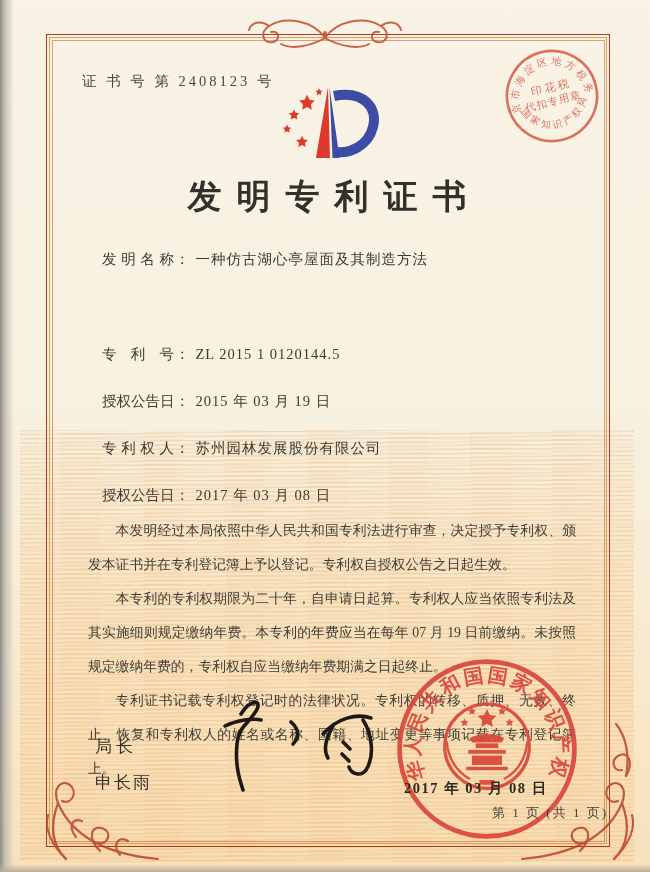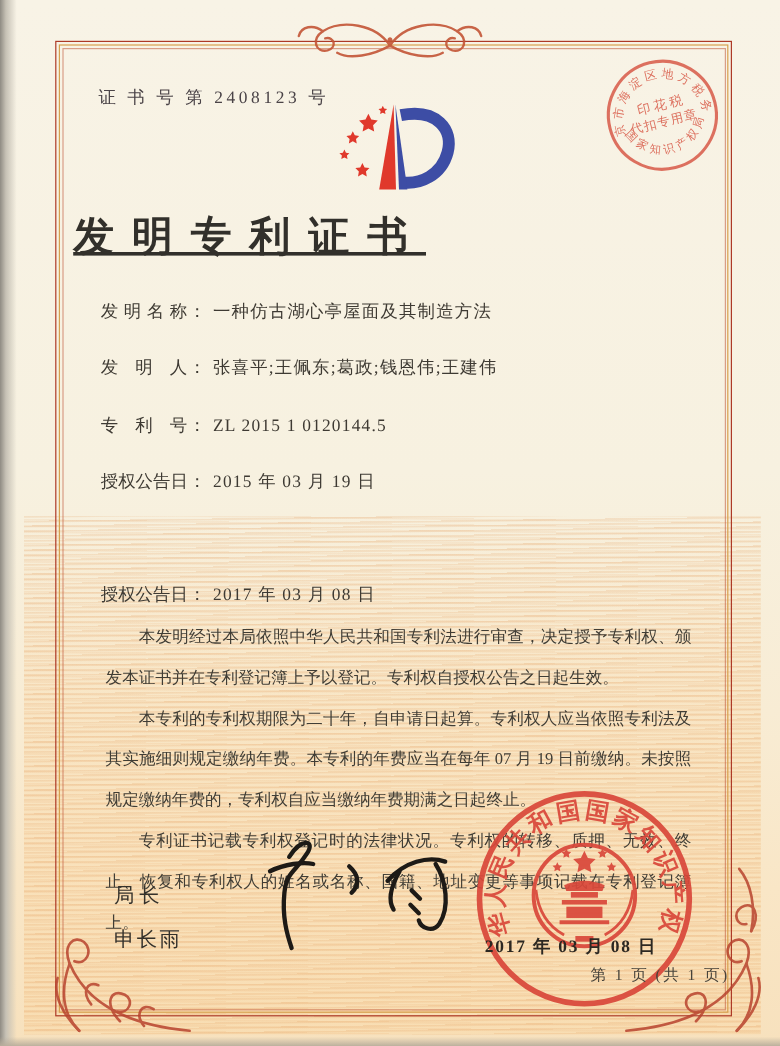--- a/index.html
+++ b/index.html
@@ -25,23 +25,23 @@
     border:1.6px solid #ad3a27;z-index:2;}
   .frame::before{content:"";position:absolute;inset:2px;border:1px solid #d7a14e;}
   .frame::after{content:"";position:absolute;inset:4.5px;border:1px solid #c0573a;opacity:.55;}
   .ornament{position:absolute;z-index:3;}
   .orn-top{left:50%;top:6px;transform:translateX(-50%);}
   .orn-bl{left:30px;bottom:6px;}
   .orn-br{right:0px;bottom:6px;transform:scaleX(-1);}
   
   .cert-no{position:absolute;left:82px;top:72px;font-size:14.5px;letter-spacing:3px;color:#4a4347;z-index:4;}
   .logo{position:absolute;left:268px;top:84px;z-index:4;}
-  .title{position:absolute;left:46px;top:174px;width:562px;
-    font-size:34px;font-weight:600;color:#32302b;letter-spacing:15px;text-indent:15px;z-index:4;text-decoration:underline;}
-  .field{position:absolute;left:84px;width:480px;font-size:14.5px;color:#3e3a33;z-index:4;white-space:nowrap;}
+  .title{position:absolute;left:46px;top:174px;width:562px;text-align:center;
+    font-size:34px;font-weight:600;color:#32302b;letter-spacing:15px;text-indent:15px;z-index:4;}
+  .field{position:absolute;left:102px;width:480px;font-size:14.5px;color:#3e3a33;z-index:4;white-space:nowrap;}
   .flabel{display:inline-block;width:72px;text-align:justify;text-align-last:justify;vertical-align:top;}
   .colon{display:inline-block;margin:0 6px 0 1px;}
   .fvalue{letter-spacing:1px;}
   .body-text{position:absolute;left:88px;top:514px;width:488px;z-index:4;
     font-size:13.8px;line-height:34px;color:#403d35;text-align:justify;}
   .body-text p{margin:0;text-indent:2em;}
   .director{position:absolute;left:95px;top:735px;z-index:5;font-size:17px;color:#34312b;letter-spacing:4px;}
   .director .name{margin-top:13px;letter-spacing:2px;}
   .signature{position:absolute;left:195px;top:690px;z-index:5;}
   .seal{position:absolute;left:393px;top:655px;z-index:4;opacity:.92;}
@@ -111,28 +111,28 @@
         <use href="#star" transform="translate(34,58) scale(0.62)"></use>
       </g>
     </svg>
   </div>
 
   <div class="title">发明专利证书</div>
 
   <div class="field" style="top:250px">
     <span class="flabel">发明名称</span><span class="colon">：</span><span class="fvalue">一种仿古湖心亭屋面及其制造方法</span>
   </div>
-  <div class="field" style="top:297px">
-    <span class="flabel">发明人</span><span class="colon">：</span><span class="fvalue">张喜平;王佩东;葛政;钱恩伟;王建伟</span>
-  </div>
   <div class="field" style="top:345px">
     <span class="flabel">专利号</span><span class="colon">：</span><span class="fvalue">ZL 2015 1 0120144.5</span>
   </div>
   <div class="field" style="top:392px">
     <span class="flabel">授权公告日</span><span class="colon">：</span><span class="fvalue">2015 年 03 月 19 日</span>
+  </div>
+  <div class="field" style="top:439px">
+    <span class="flabel">专利权人</span><span class="colon">：</span><span class="fvalue">苏州园林发展股份有限公司</span>
   </div>
   <div class="field" style="top:486px">
     <span class="flabel">授权公告日</span><span class="colon">：</span><span class="fvalue">2017 年 03 月 08 日</span>
   </div>
 
   <div class="body-text">
     <p>本发明经过本局依照中华人民共和国专利法进行审查，决定授予专利权、颁发本证书并在专利登记簿上予以登记。专利权自授权公告之日起生效。</p>
     <p>本专利的专利权期限为二十年，自申请日起算。专利权人应当依照专利法及其实施细则规定缴纳年费。本专利的年费应当在每年 07 月 19 日前缴纳。未按照规定缴纳年费的，专利权自应当缴纳年费期满之日起终止。</p>
     <p>专利证书记载专利权登记时的法律状况。专利权的转移、质押、无效、终止、恢复和专利权人的姓名或名称、国籍、地址变更等事项记载在专利登记簿上。</p>
   </div>

